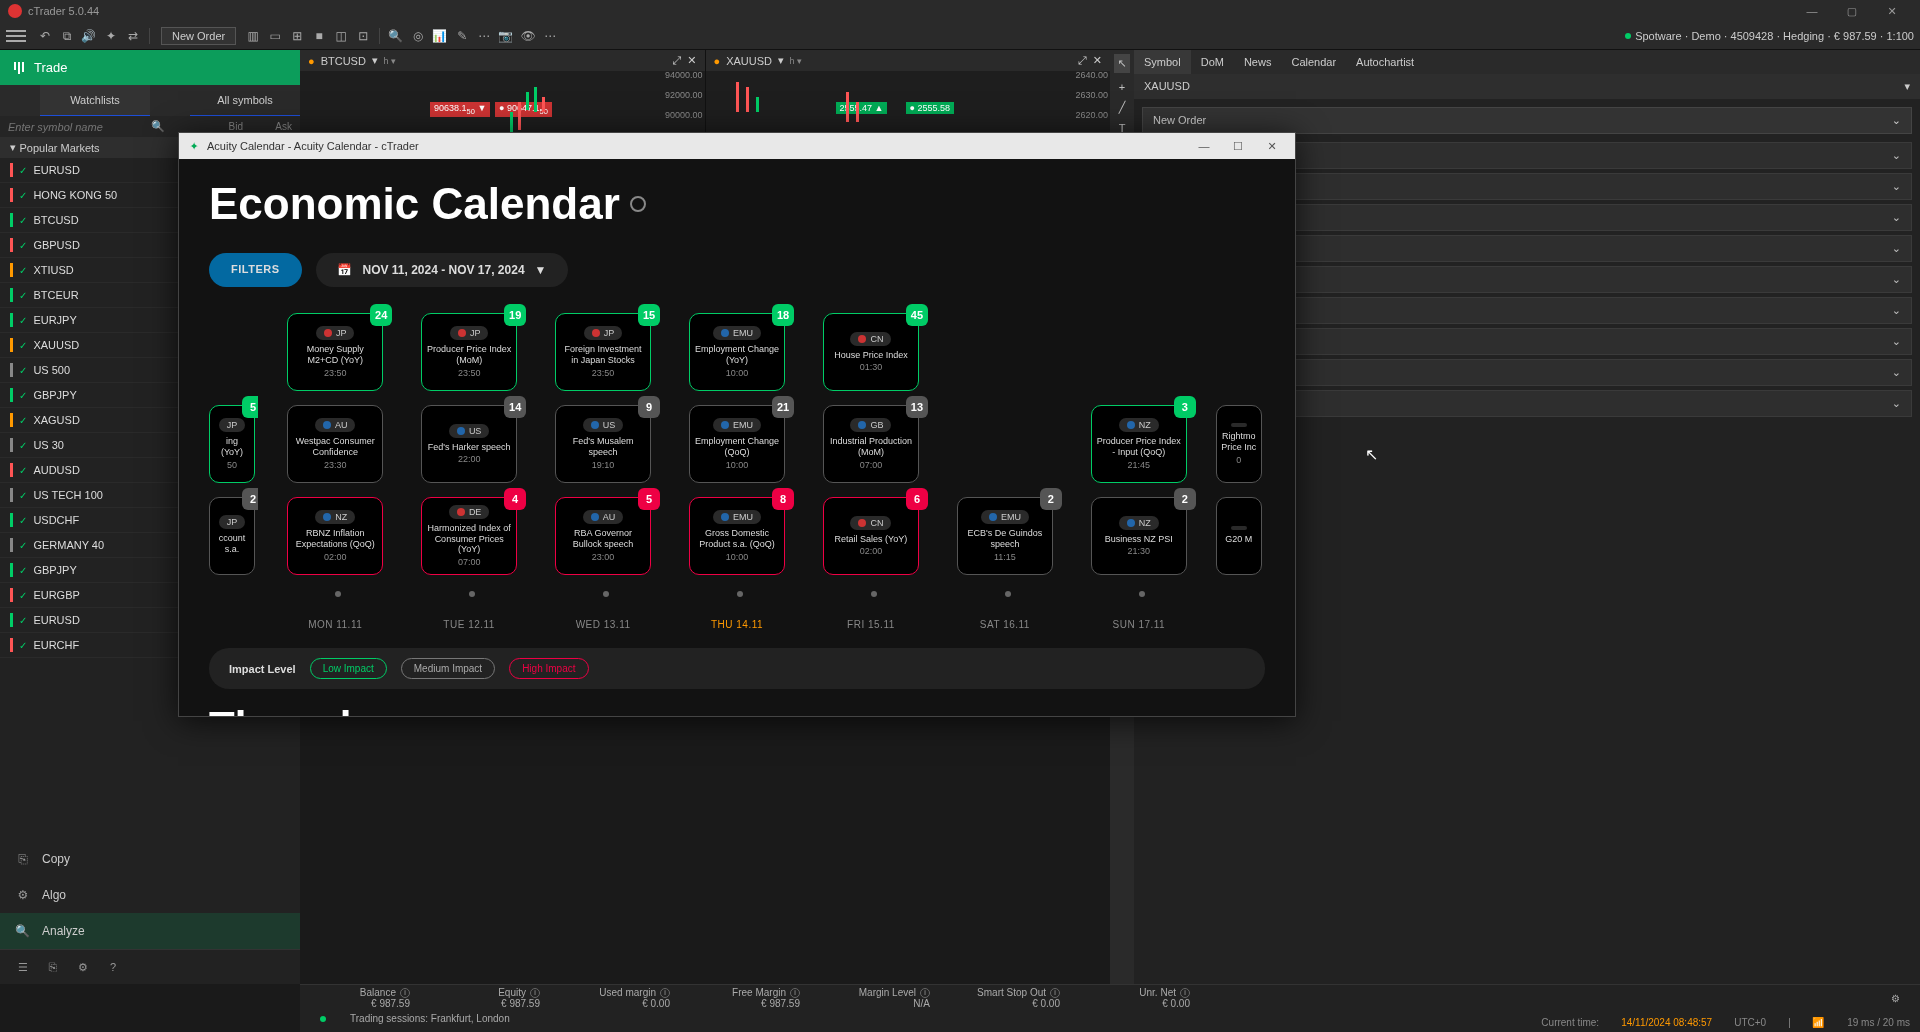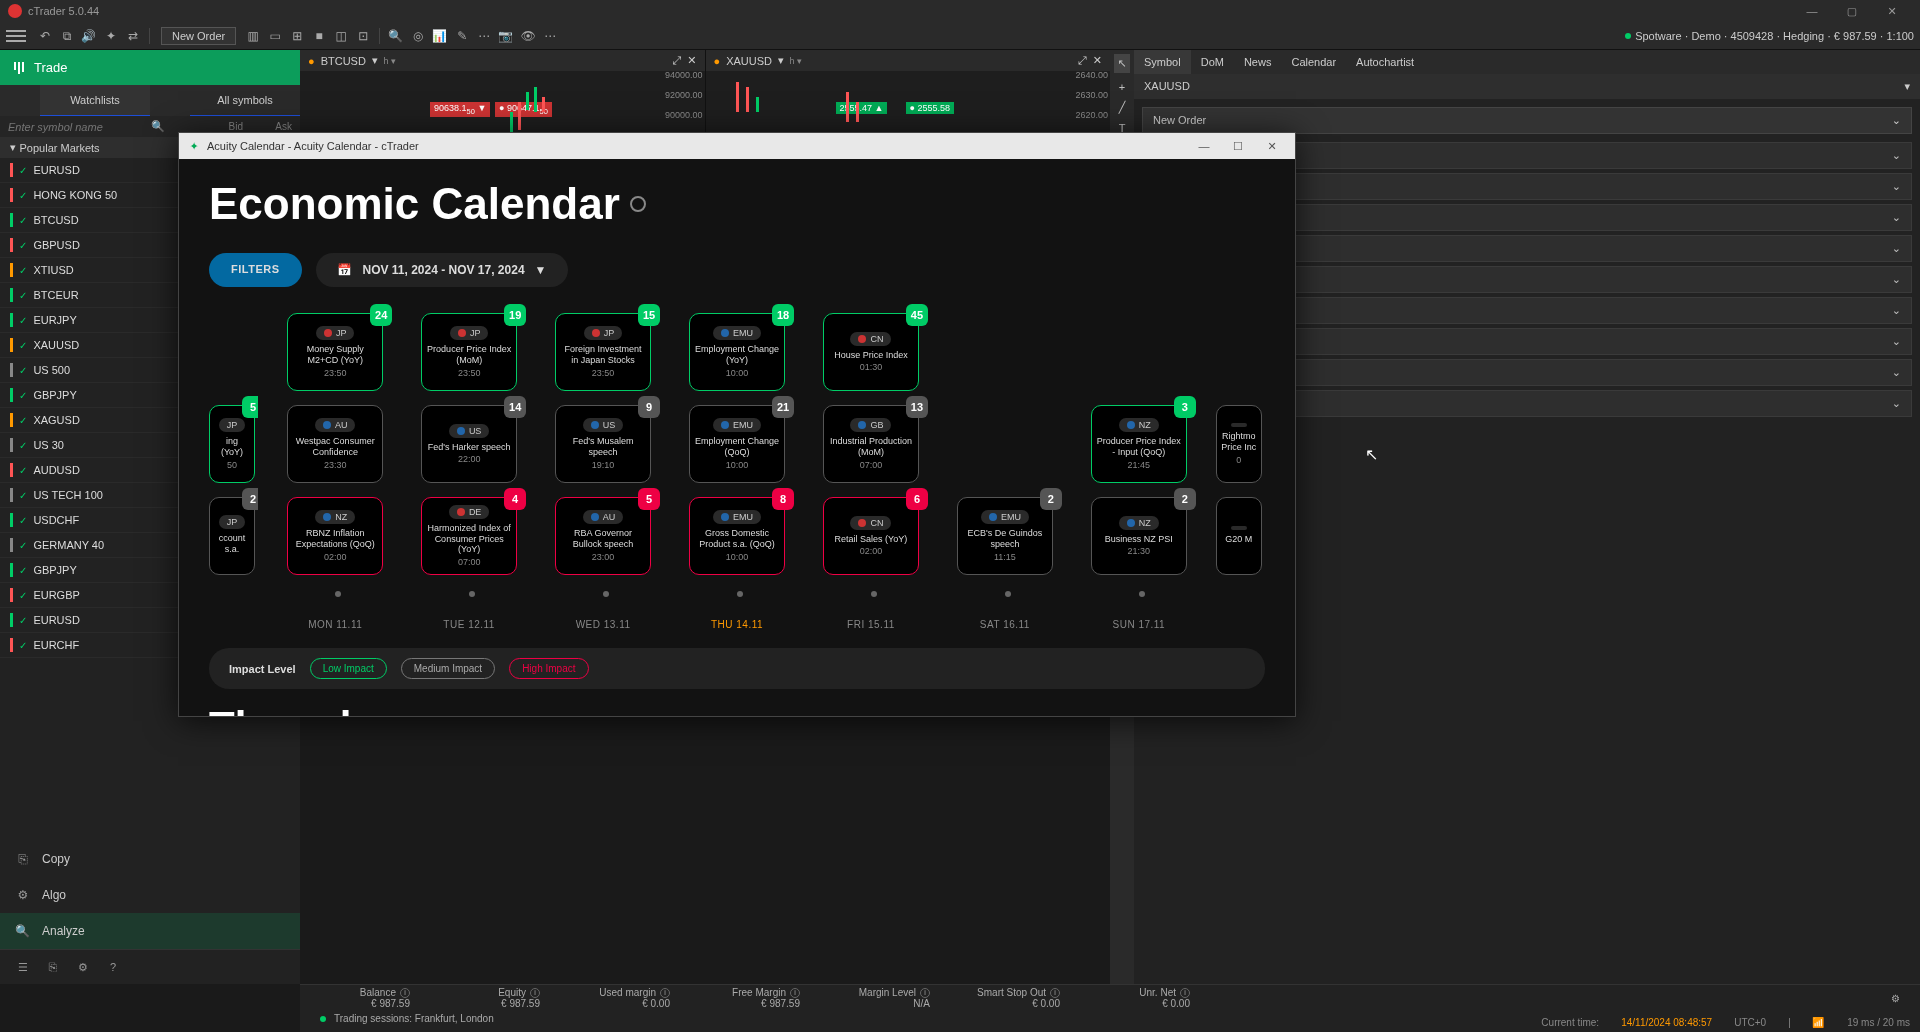--- a/index.html
+++ b/index.html
@@ -74,21 +74,21 @@
 .rp-sym { padding: 6px 10px; background: #2e2e2e; color: #ccc; display:flex; justify-content:space-between; font-size:11px; }
 .rp-order { margin: 8px; padding: 6px 10px; border: 1px solid #444; color: #ccc; font-size: 11px; display:flex; justify-content:space-between; cursor:pointer; background:#333; }
 .rp-collapse { margin: 0 8px; padding: 6px 10px; border: 1px solid #3a3a3a; background: #2e2e2e; display:flex; justify-content:flex-end; cursor:pointer; margin-bottom:4px; }
 
 
 .account-bar { height: 48px; background: #222; border-top: 1px solid #333; display: flex; flex-direction:column; position:absolute; bottom:0; left:300px; right:0; }
 .acc-row { display: flex; padding: 2px 20px; gap: 40px; font-size: 10px; color: #aaa; }
 .acc-item { display: flex; flex-direction: column; align-items: flex-end; min-width: 90px; }
 .acc-label { display:flex; align-items:center; gap:4px; }
 .info-i { width:10px; height:10px; border:1px solid #666; border-radius:50%; font-size:7px; display:flex; align-items:center; justify-content:center; }
-.sessions { padding: 2px 20px; font-size: 10px; color: #aaa; display:flex; align-items:center; gap:8px; }
+.sessions { padding: 2px 20px; font-size: 10px; color: #aaa; display:flex; align-items:center; gap:24px; }
 .status-right { position:absolute; right:10px; bottom:4px; font-size:10px; color:#888; display:flex; gap:22px; align-items:center; }
 .orange { color: #f90; }
 
 
 .modal { position: absolute; top: 132px; left: 178px; width: 1118px; height: 585px; background: #121212; border: 1px solid #444; box-shadow: 0 4px 30px rgba(0,0,0,0.7); display:flex; flex-direction:column; }
 .modal-title { height: 26px; background: #e8e8e8; color: #333; display: flex; align-items: center; padding: 0 8px; font-size: 11px; }
 .modal-title .micon { width:14px; height:14px; margin-right:6px; display:flex; align-items:center; justify-content:center; color:#0a5; }
 .modal-title .mbtns { margin-left:auto; display:flex; gap:4px; }
 .modal-title .mbtn { width:30px; height:20px; display:flex; align-items:center; justify-content:center; color:#555; cursor:pointer; }
 .modal-body { flex:1; background:#121212; padding: 20px 30px; overflow:hidden; position:relative; }

